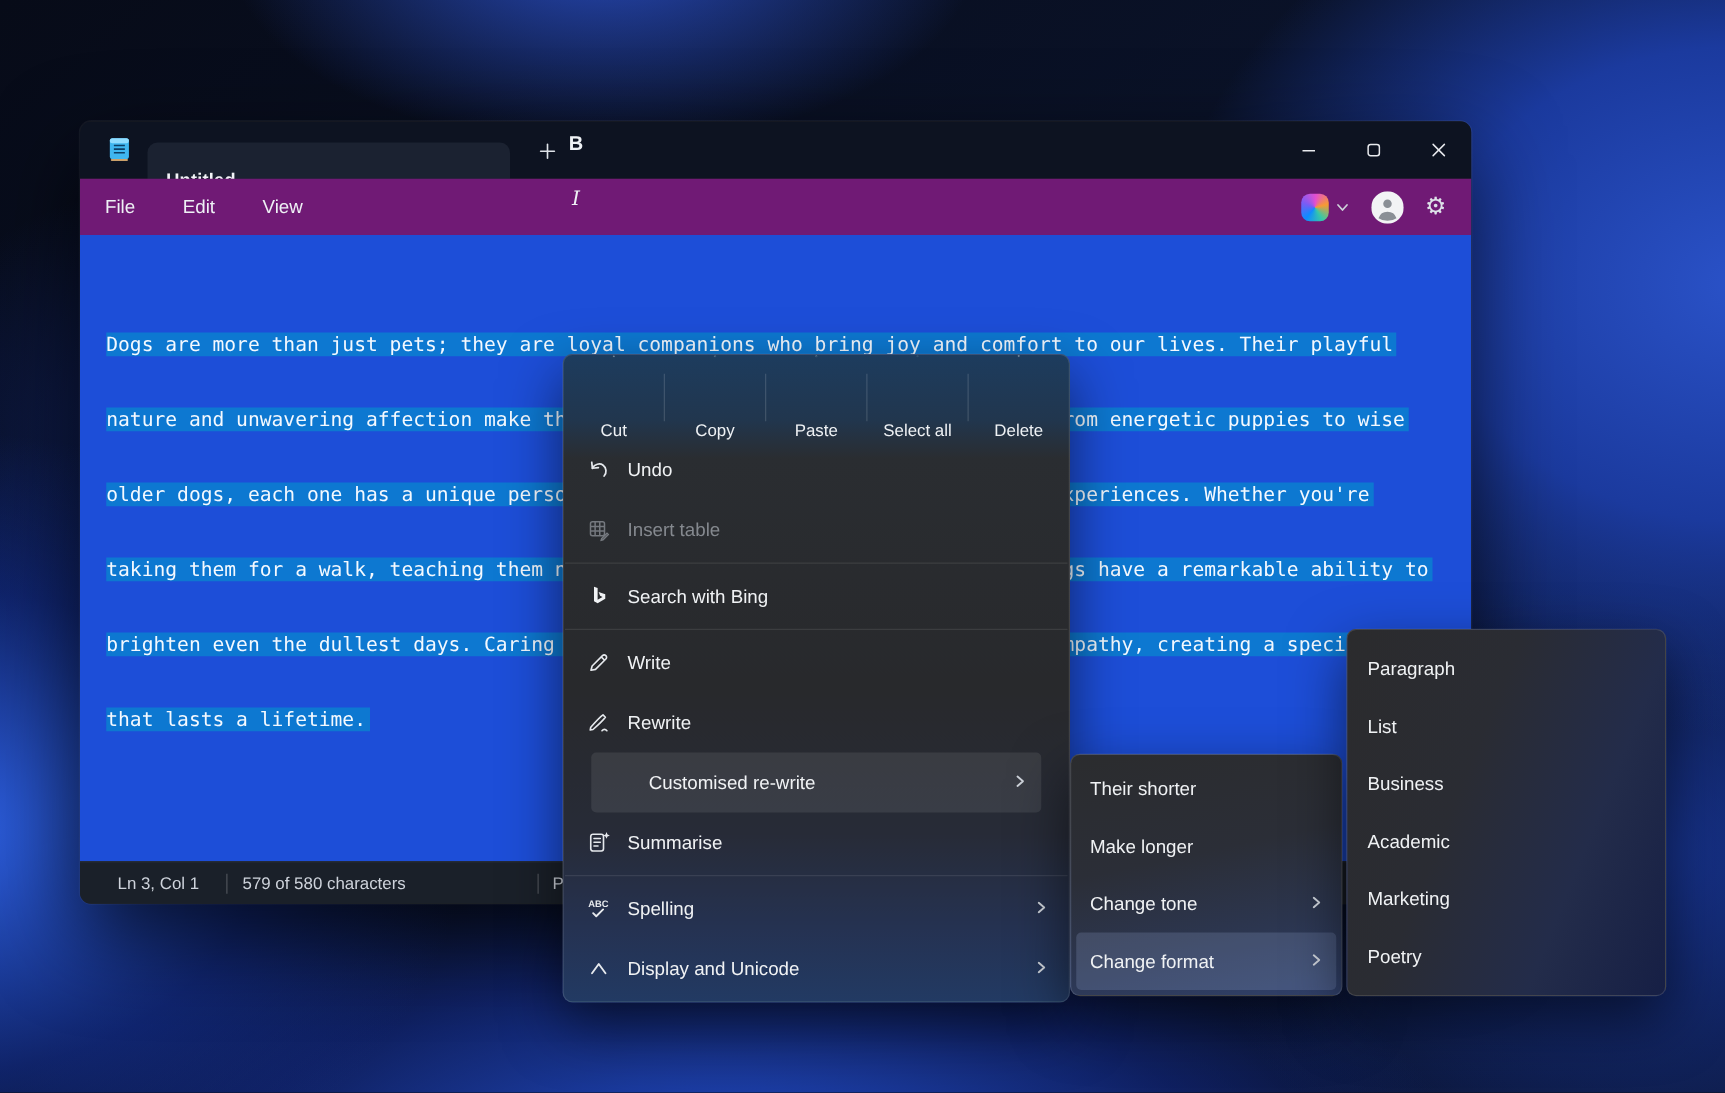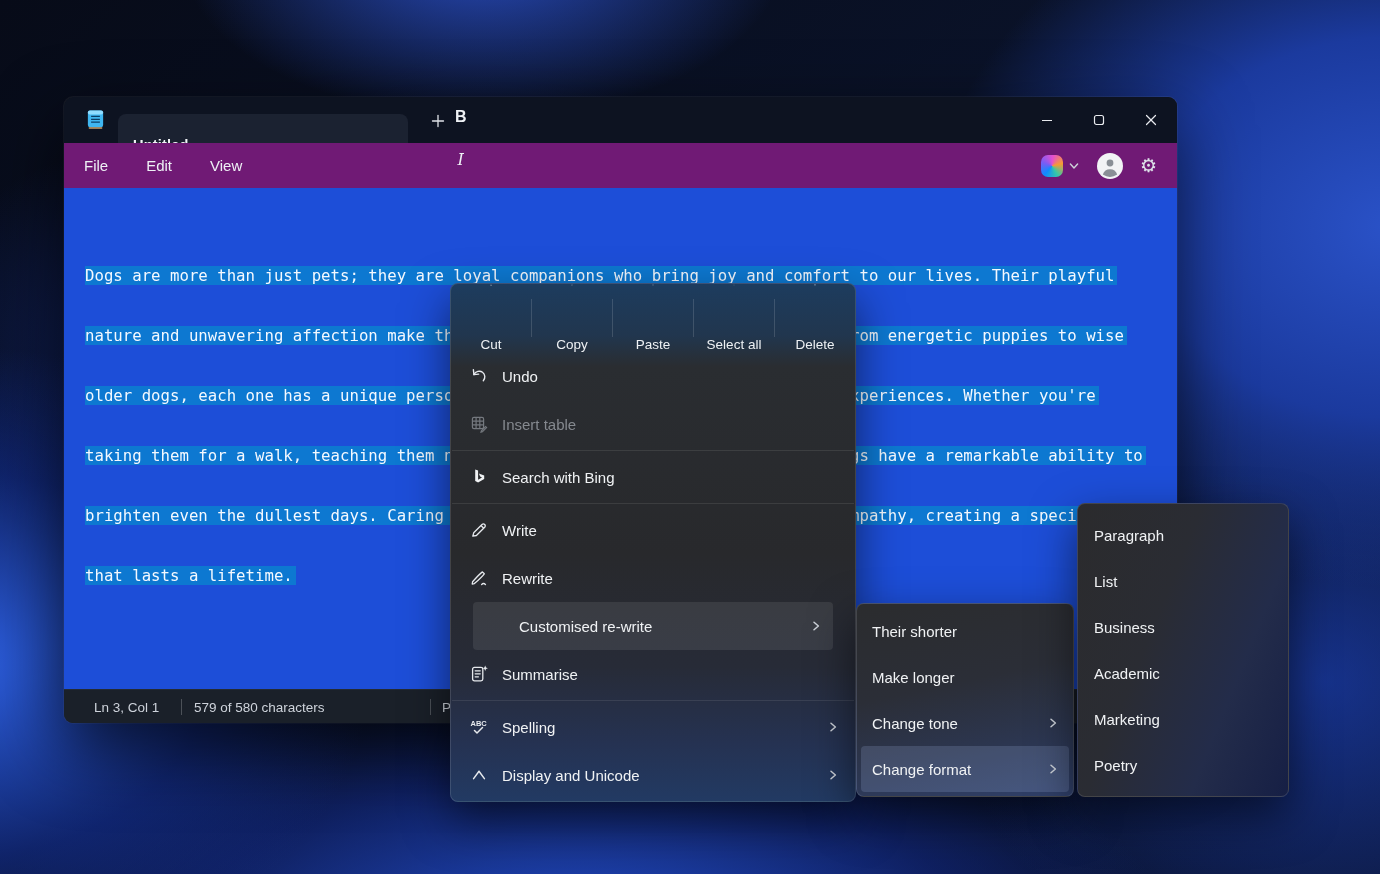--- a/index.html
+++ b/index.html
@@ -71,21 +71,21 @@
   .mi.hl .chev { margin-right:11px; }
   .mi.disabled .lbl { color:#85898f; }
   .msep { height:1px; background:rgba(255,255,255,.09); margin:2px 1px; }
   .menu2 { left:856px; top:603px; width:218px; z-index:6; padding:4px 0;
     background:linear-gradient(168deg,#2b2c2e 0%, #2b2e37 42%, #2c3650 72%, #30406a 100%); }
   .m2i { display:flex; align-items:center; height:46px; padding-left:15px; }
   .m2i .lbl { flex:1; }
   .m2i .chev { margin-right:14px; }
   .m2i.hl { background:rgba(170,195,240,.18); border-radius:4px; margin:0 4px; padding-left:11px; }
   .m2i.hl .chev { margin-right:10px; }
-  .menu3 { left:1077px; top:503px; width:212px; z-index:7; padding:8px 0;
+  .menu3 { left:1077px; top:503px; width:256px; z-index:7; padding:8px 0;
     background:linear-gradient(112deg,#2b2b2d 0%, #2a2c33 38%, #232c4a 70%, #161f45 100%); }
   .m3i { display:flex; align-items:center; height:46px; padding-left:16px; }
 </style>
 </head>
 <body>
 
 <div class="wallpaper"></div>
 
 <div class="window">
 

